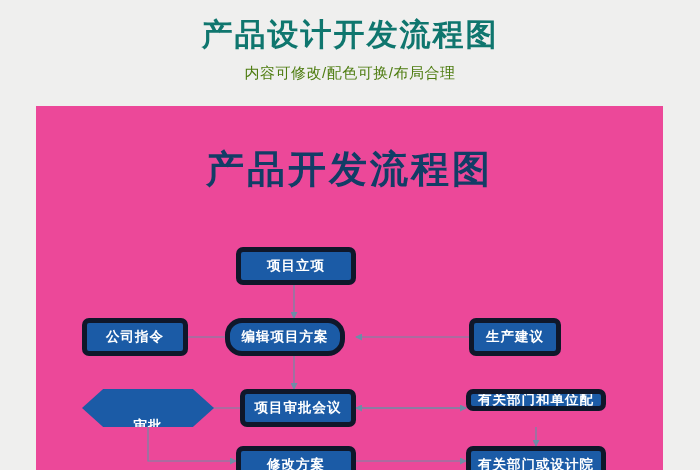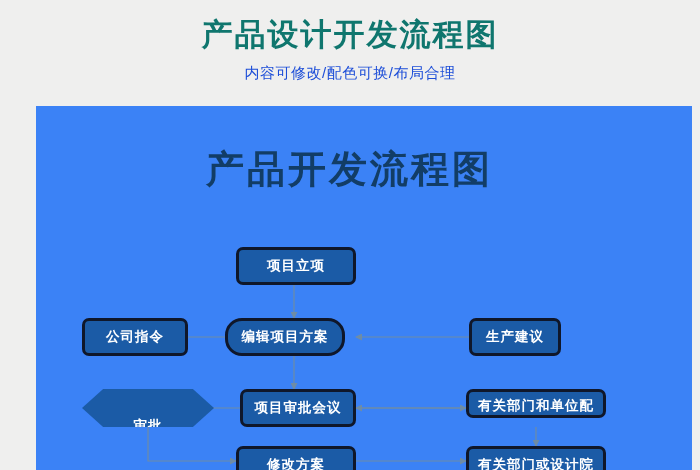--- a/index.html
+++ b/index.html
@@ -17,45 +17,44 @@
   #header-title{
     position:absolute;left:0;top:14px;width:700px;
     text-align:center;
     font-size:31px;font-weight:bold;color:#0f766e;
     letter-spacing:2px;
     white-space:nowrap;
   }
   #header-subtitle{
     position:absolute;left:0;top:64px;width:700px;
     text-align:center;
-    font-size:15px;color:#1d4ed8;
+    font-size:15px;color:#4d7c0f;
     letter-spacing:0.5px;
     white-space:nowrap;
   }
 
   #flow-panel{
     position:absolute;left:36px;top:106px;
     width:627px;height:364px;
-    background:#3b82f6;
+    background:#ec4899;
     overflow:hidden;
-    padding-left:29px;
   }
   #flow-title{
     position:absolute;left:0;top:38px;width:627px;
     text-align:center;
     font-size:38px;font-weight:bold;color:#123d66;
     letter-spacing:3px;
     white-space:nowrap;
   }
 
   
   .node{
     position:absolute;
     background:#1b5ba6;
-    border:3px solid #0f172a;
+    border:5px solid #0f172a;
     border-radius:7px;
     color:#ffffff;
     font-size:13.5px;font-weight:bold;
     letter-spacing:1px;
     display:flex;align-items:center;justify-content:center;
     white-space:nowrap;
     box-sizing:border-box;
     overflow:hidden;
   }
   .node.hex{
@@ -133,21 +132,21 @@
 
   <div class="node hex" style="left:46px;top:283px;width:132px;height:38px;">
     <div class="hexshape"></div>
     <span class="hexlabel">审批</span>
   </div>
 
   <div class="node" style="left:204px;top:283px;width:116px;height:38px;align-items:center;">
     <span>项目审批会议</span>
   </div>
 
-  <div class="node" style="left:430px;top:283px;width:140px;height:29px;align-items:flex-end;">
+  <div class="node" style="left:430px;top:283px;width:140px;height:22px;">
     <span>有关部门和单位配</span>
   </div>
 
   <div class="node" style="left:200px;top:340px;width:120px;height:38px;">
     <span>修改方案</span>
   </div>
 
   <div class="node" style="left:430px;top:340px;width:140px;height:38px;">
     <span>有关部门或设计院</span>
   </div>

